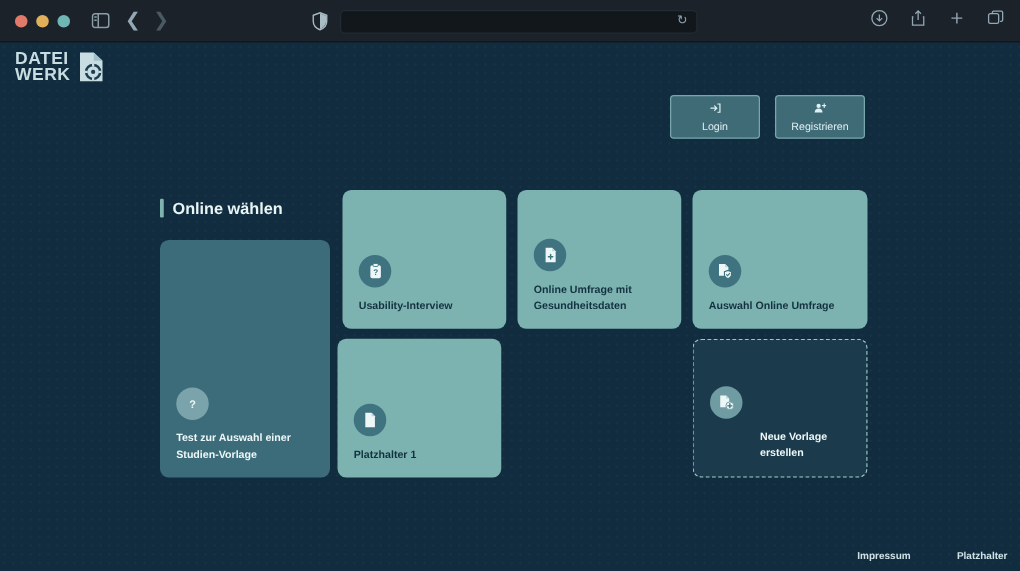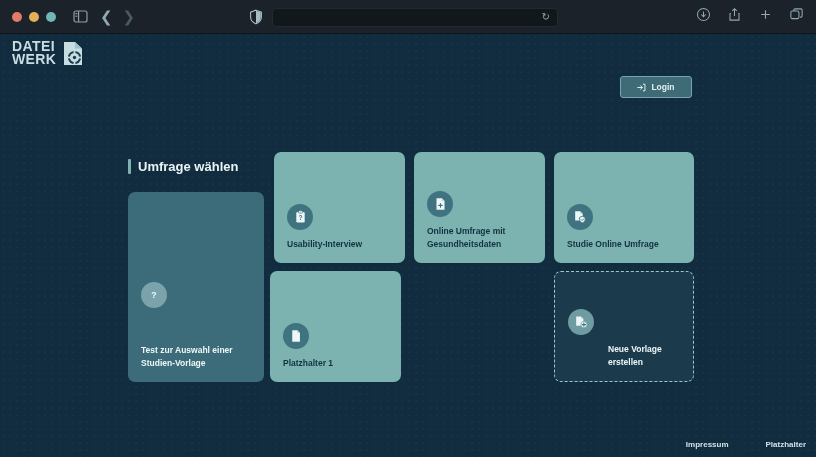--- a/index.html
+++ b/index.html
@@ -92,32 +92,33 @@
     color: #c8dde2; letter-spacing: .4px;
   }
   .logo-doc { width: 24px; height: 27px; }
 
   
   .auth {
     position: absolute; right: 124px; top: 42px;
     display: flex; gap: 12px;
   }
   .btn {
-    height: 22px;
+    height: 35px;
     min-width: 72px;
     padding: 0 10px;
     background: #3f6b77;
     border: 1px solid #79a6ad;
     border-radius: 3px;
     display: flex; align-items: center; justify-content: center;
     gap: 5px;
     color: #dff0f2;
-    font-size: 8.5px; font-weight: bold;
+    font-size: 8.5px; font-weight: normal;
     cursor: pointer;
     white-space: nowrap;
+    flex-direction: column;
   }
   .btn svg { display: block; }
 
   
   .section-head {
     position: absolute; left: 128px; top: 125px;
     display: flex; align-items: center; gap: 7px;
   }
   .accent-bar { width: 3px; height: 15px; background: #7fb3b0; border-radius: 1px; }
   .section-title { color: #e9f4f5; font-size: 13px; font-weight: bold; }
@@ -153,21 +154,21 @@
     line-height: 1.45;
   }
 
   
   .card.hero {
     left: 0; top: 40px;
     width: 136px; height: 190px;
     background: #3c6b79;
   }
   .card.hero .icon-circle { background: #7aa3ab; }
-  .card.hero .card-label { color: #eef7f8; margin-top: 28px; }
+  .card.hero .card-label { color: #eef7f8; }
 
   
   .card.r1c1 { left: 146px; top: 0;   width: 131px; height: 111px; }
   .card.r1c2 { left: 286px; top: 0;   width: 131px; height: 111px; }
   .card.r1c3 { left: 426px; top: 0;   width: 140px; height: 111px; }
   .card.r2c1 { left: 142px; top: 119px; width: 131px; height: 111px; }
   .card.r2c2 { left: 286px; top: 119px; width: 131px; height: 111px; }
 
   .card.new {
     left: 426px; top: 119px; width: 140px; height: 111px;
@@ -281,25 +282,35 @@
     <div class="auth">
       <div class="btn">
         <span>
           <svg width="9" height="9" viewBox="0 0 12 12" fill="none" stroke="#dff0f2" stroke-width="1.3" stroke-linecap="round">
             <path d="M1 6 H7 M4.8 3.6 L7.2 6 L4.8 8.4"></path>
             <path d="M8.4 1.6 H10.6 V10.4 H8.4"></path>
           </svg>
         </span>
         <span>Login</span>
       </div>
+      <div class="btn">
+        <span>
+          <svg width="10" height="9" viewBox="0 0 13 12" fill="none">
+            <circle cx="5" cy="3.6" r="2.3" fill="#dff0f2"></circle>
+            <path d="M0.8 10.6 C0.8 7.9 2.6 6.5 5 6.5 C7.4 6.5 9.2 7.9 9.2 10.6 Z" fill="#dff0f2"></path>
+            <path d="M11 1.4 V5.2 M9.1 3.3 H12.9" stroke="#dff0f2" stroke-width="1.2" stroke-linecap="round"></path>
+          </svg>
+        </span>
+        <span>Registrieren</span>
+      </div>
     </div>
 
     <div class="section-head">
       <span class="accent-bar"></span>
-      <span class="section-title">Umfrage wählen</span>
+      <span class="section-title">Online wählen</span>
     </div>
 
     <div class="grid">
 
       <div class="card hero">
         <div class="card-inner">
           <span class="icon-circle">
             <svg width="14" height="14" viewBox="0 0 16 16" fill="none">
               <circle cx="8" cy="8" r="7" fill="none"></circle>
               <text x="8" y="11.6" text-anchor="middle" font-family="Liberation Sans, sans-serif" font-size="10" font-weight="bold" fill="#eef7f8">?</text>
@@ -339,21 +350,21 @@
         <div class="card-inner">
           <span class="icon-circle">
             <svg width="14" height="14" viewBox="0 0 15 16" fill="none">
               <path d="M2 1.4 H7.6 L10.6 4.4 V12 H2 Z" fill="#eef7f8"></path>
               <path d="M7.6 1.4 V4.4 H10.6 Z" fill="#b9d6d8"></path>
               <path d="M10.2 7.2 L13.4 8.4 V11 C13.4 12.8 11.9 14.1 10.2 14.7
                        C8.5 14.1 7 12.8 7 11 V8.4 Z" fill="#eef7f8" stroke="#3f7380" stroke-width="1"></path>
               <path d="M8.8 11 L9.9 12.1 L11.8 10" stroke="#3f7380" stroke-width="1" fill="none" stroke-linecap="round"></path>
             </svg>
           </span>
-          <span class="card-label">Studie Online Umfrage</span>
+          <span class="card-label">Auswahl Online Umfrage</span>
         </div>
       </div>
 
       <div class="card r2c1">
         <div class="card-inner">
           <span class="icon-circle">
             <svg width="12" height="14" viewBox="0 0 13 16" fill="none">
               <path d="M2.2 1.4 H8 L11 4.6 V14.6 H2.2 Z" fill="#eef7f8"></path>
               <path d="M8 1.4 V4.6 H11 Z" fill="#b9d6d8"></path>
             </svg>

